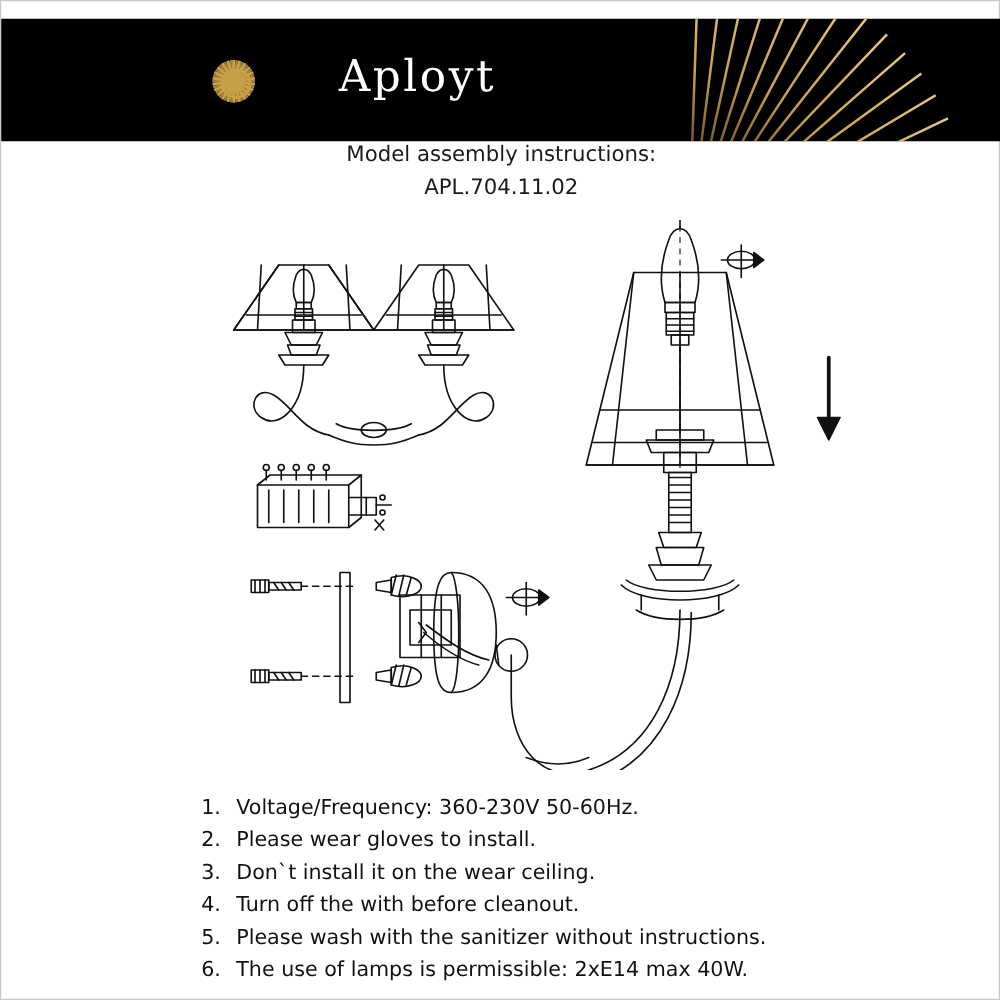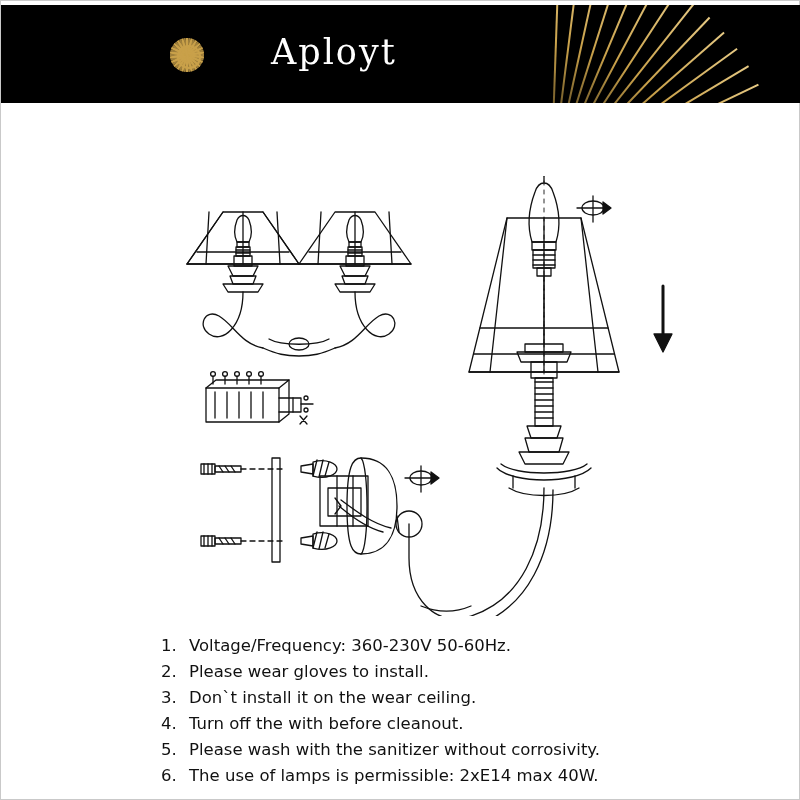--- a/index.html
+++ b/index.html
@@ -22,21 +22,21 @@
     width: 800px;
     height: 800px;
     background: #ffffff;
     border: 1px solid #c9c9c9;
     box-sizing: border-box;
   }
 
   
   .banner {
     position: absolute;
-    left: 0; top: 4px;
+    left: 0; top: 14px;
     width: 800px;
     height: 98px;
     background: #000000;
     overflow: hidden;
   }
   .brand-name {
     position: absolute;
     left: 270px;
     top: 27px;
     color: #ffffff;
@@ -203,20 +203,24 @@
         <div class="ray" style="transform: rotate(-51.6deg);"></div>
         <div class="ray" style="transform: rotate(-46.4deg);"></div>
         <div class="ray" style="transform: rotate(-41.2deg);"></div>
         <div class="ray" style="transform: rotate(-36deg);"></div>
         <div class="ray" style="transform: rotate(-30.8deg);"></div>
         <div class="ray" style="transform: rotate(-25.6deg);"></div>
         <div class="ray" style="transform: rotate(-20.4deg);"></div>
       </div>
   </div>
 
+  <div class="title-block">
+    <div class="title-line">Model assembly instructions:</div>
+    <div class="title-line">APL.704.11.02</div>
+  </div>
 
   <div class="diagram">
     <svg width="800" height="440" viewBox="0 0 800 440" xmlns="http://www.w3.org/2000/svg" fill="none" stroke="#111111" stroke-width="1.3" stroke-linecap="round" stroke-linejoin="round">
 
       <g>
 
         <path d="M186 88 L222 36 L262 36 L298 88 Z"></path>
         <path d="M186 88 L298 88"></path>
         <path d="M222 36 L186 88 M262 36 L298 88"></path>
         <path d="M208 36 L205 88 M242 36 L242 88 M276 36 L279 88"></path>
@@ -387,21 +391,21 @@
       <div class="note-row">
         <span class="note-num">3.</span>
         <span class="note-text">Don`t install it on the wear ceiling.</span>
       </div>
       <div class="note-row">
         <span class="note-num">4.</span>
         <span class="note-text">Turn off the with before cleanout.</span>
       </div>
       <div class="note-row">
         <span class="note-num">5.</span>
-        <span class="note-text">Please wash with the sanitizer without corrosivity.</span>
+        <span class="note-text">Please wash with the sanitizer without instructions.</span>
       </div>
       <div class="note-row">
         <span class="note-num">6.</span>
         <span class="note-text">The use of lamps is permissible: 2xE14 max 40W.</span>
       </div>
     </div>
 
 </div>
 
 </body></html>

